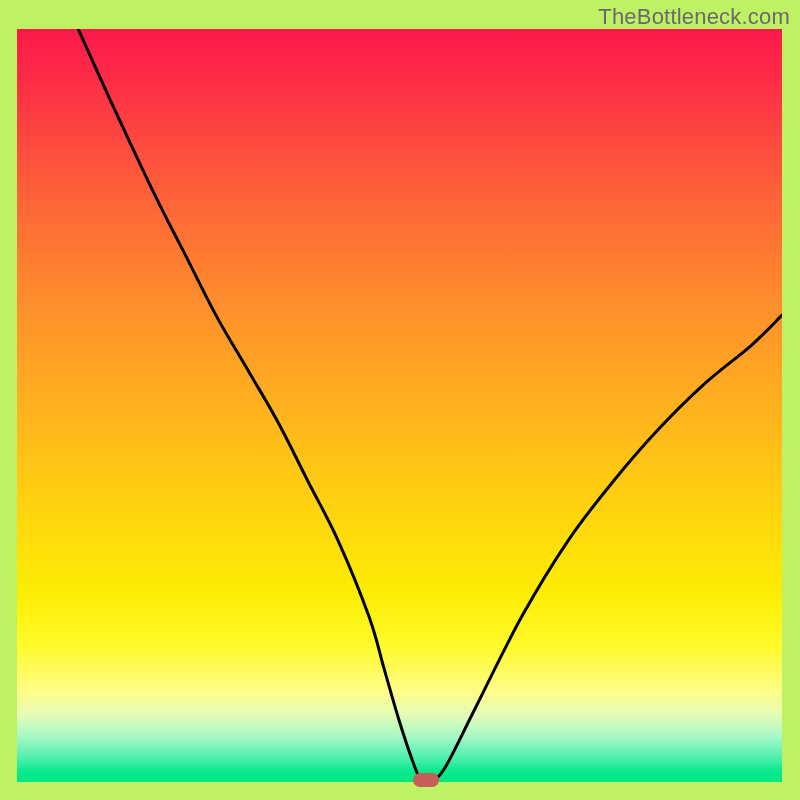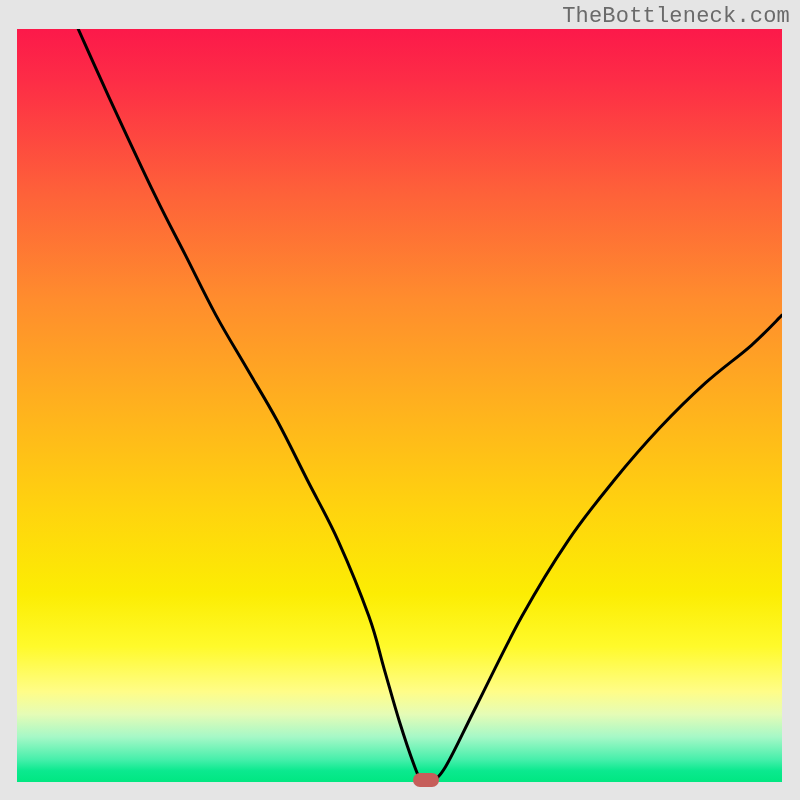--- a/index.html
+++ b/index.html
@@ -8,22 +8,21 @@
     width: 800px;
     height: 800px;
     background: #000;
     overflow: hidden;
     font-family: Arial, Helvetica, sans-serif;
   }
   .frame {
     position: relative;
     width: 800px;
     height: 800px;
-    background: #e5e5e5;
-    font-family: Liberation Mono, monospace;
+    background: #bef264;
   }
   .watermark {
     position: absolute;
     top: 4px;
     right: 10px;
     color: #6a6a6a;
     font-size: 22px;
     font-weight: 500;
     letter-spacing: 0.2px;
     z-index: 5;

